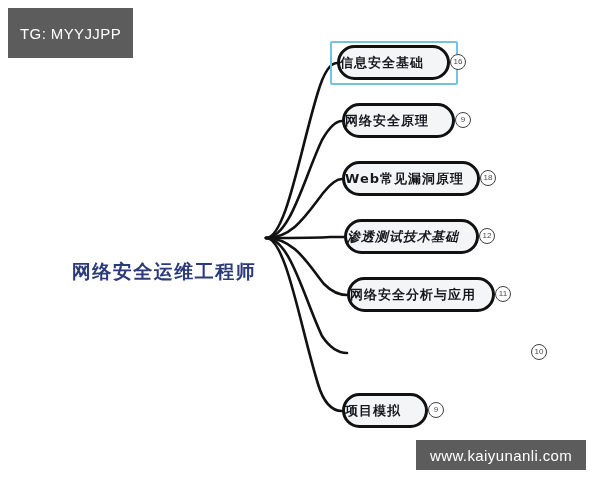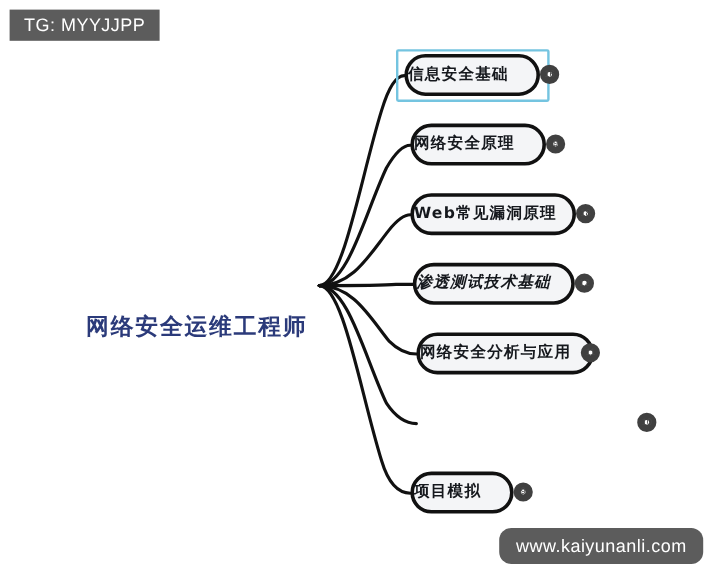--- a/index.html
+++ b/index.html
@@ -30,30 +30,29 @@
     letter-spacing: 0.4px;
     white-space: nowrap;
     display: flex;
     align-items: center;
     justify-content: center;
   }
   #wm-top {
     left: 8px;
     top: 8px;
     height: 26px;
-    padding: 0 12px;
+    padding: 12px 12px;
     font-size: 15px;
   }
   #wm-bottom {
     left: 416px;
     top: 440px;
     height: 30px;
     padding: 0 14px;
     font-size: 15px;
-    border-radius: 10px;
   }
 
   
   #connectors {
     position: absolute;
     left: 0;
     top: 0;
     width: 600px;
     height: 480px;
     pointer-events: none;
@@ -109,21 +108,21 @@
     background: transparent;
     border-radius: 2px;
   }
 
   
   .badge {
     position: absolute;
     box-sizing: border-box;
     width: 16px;
     height: 16px;
-    border: 6px solid #404040;
+    border: 1px solid #404040;
     border-radius: 50%;
     background: #ffffff;
     color: #4a4a4a;
     font-size: 8px;
     line-height: 1;
     display: flex;
     align-items: center;
     justify-content: center;
     font-family: "Liberation Sans", "DejaVu Sans", sans-serif;
   }
@@ -175,21 +174,21 @@
   <div class="topic" style="left:344px; top:219px; width:135px; height:35px;font-style:italic;">
     <span class="topic-label">渗透测试技术基础</span>
   </div>
   <div class="badge" style="left:479px; top:228px;">
     <span>12</span>
   </div>
 
   <div class="topic" style="left:347px; top:277px; width:148px; height:35px;">
     <span class="topic-label">网络安全分析与应用</span>
   </div>
-  <div class="badge" style="left:484px; top:286px;text-align:center;">
+  <div class="badge" style="left:495px; top:286px;text-align:center;">
     <span>11</span>
   </div>
 
   <div class="badge" style="left:531px; top:344px;align-items:center;">
     <span>10</span>
   </div>
 
   <div class="topic" style="left:342px; top:393px; width:86px; height:35px;">
     <span class="topic-label">项目模拟</span>
   </div>

